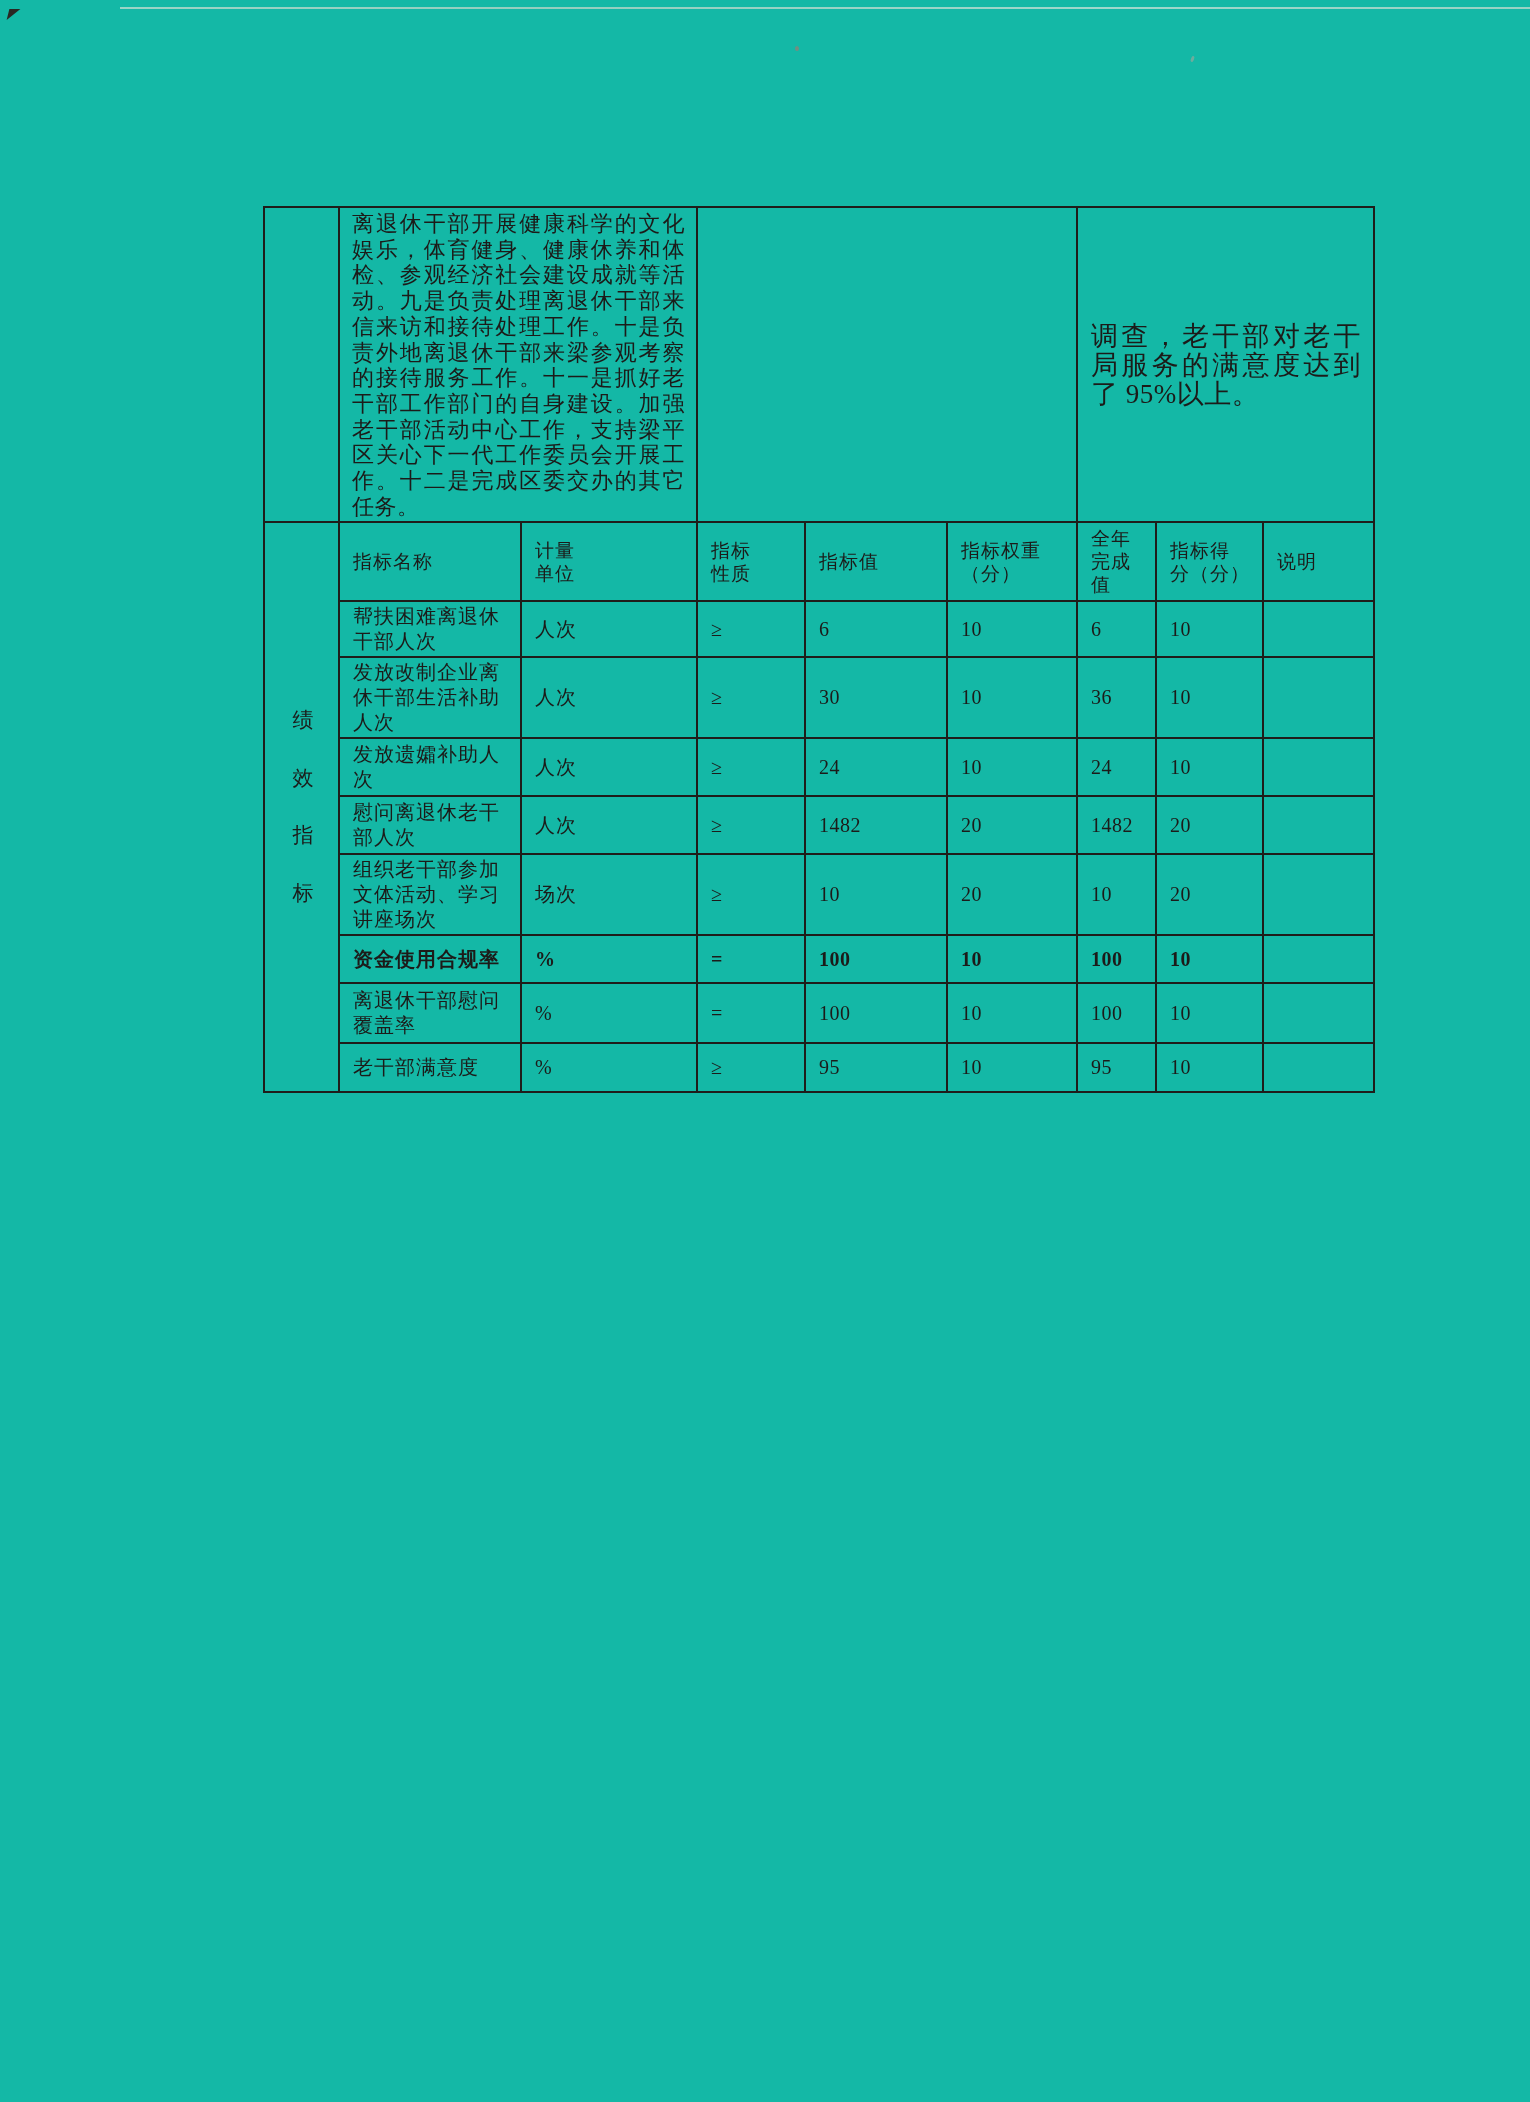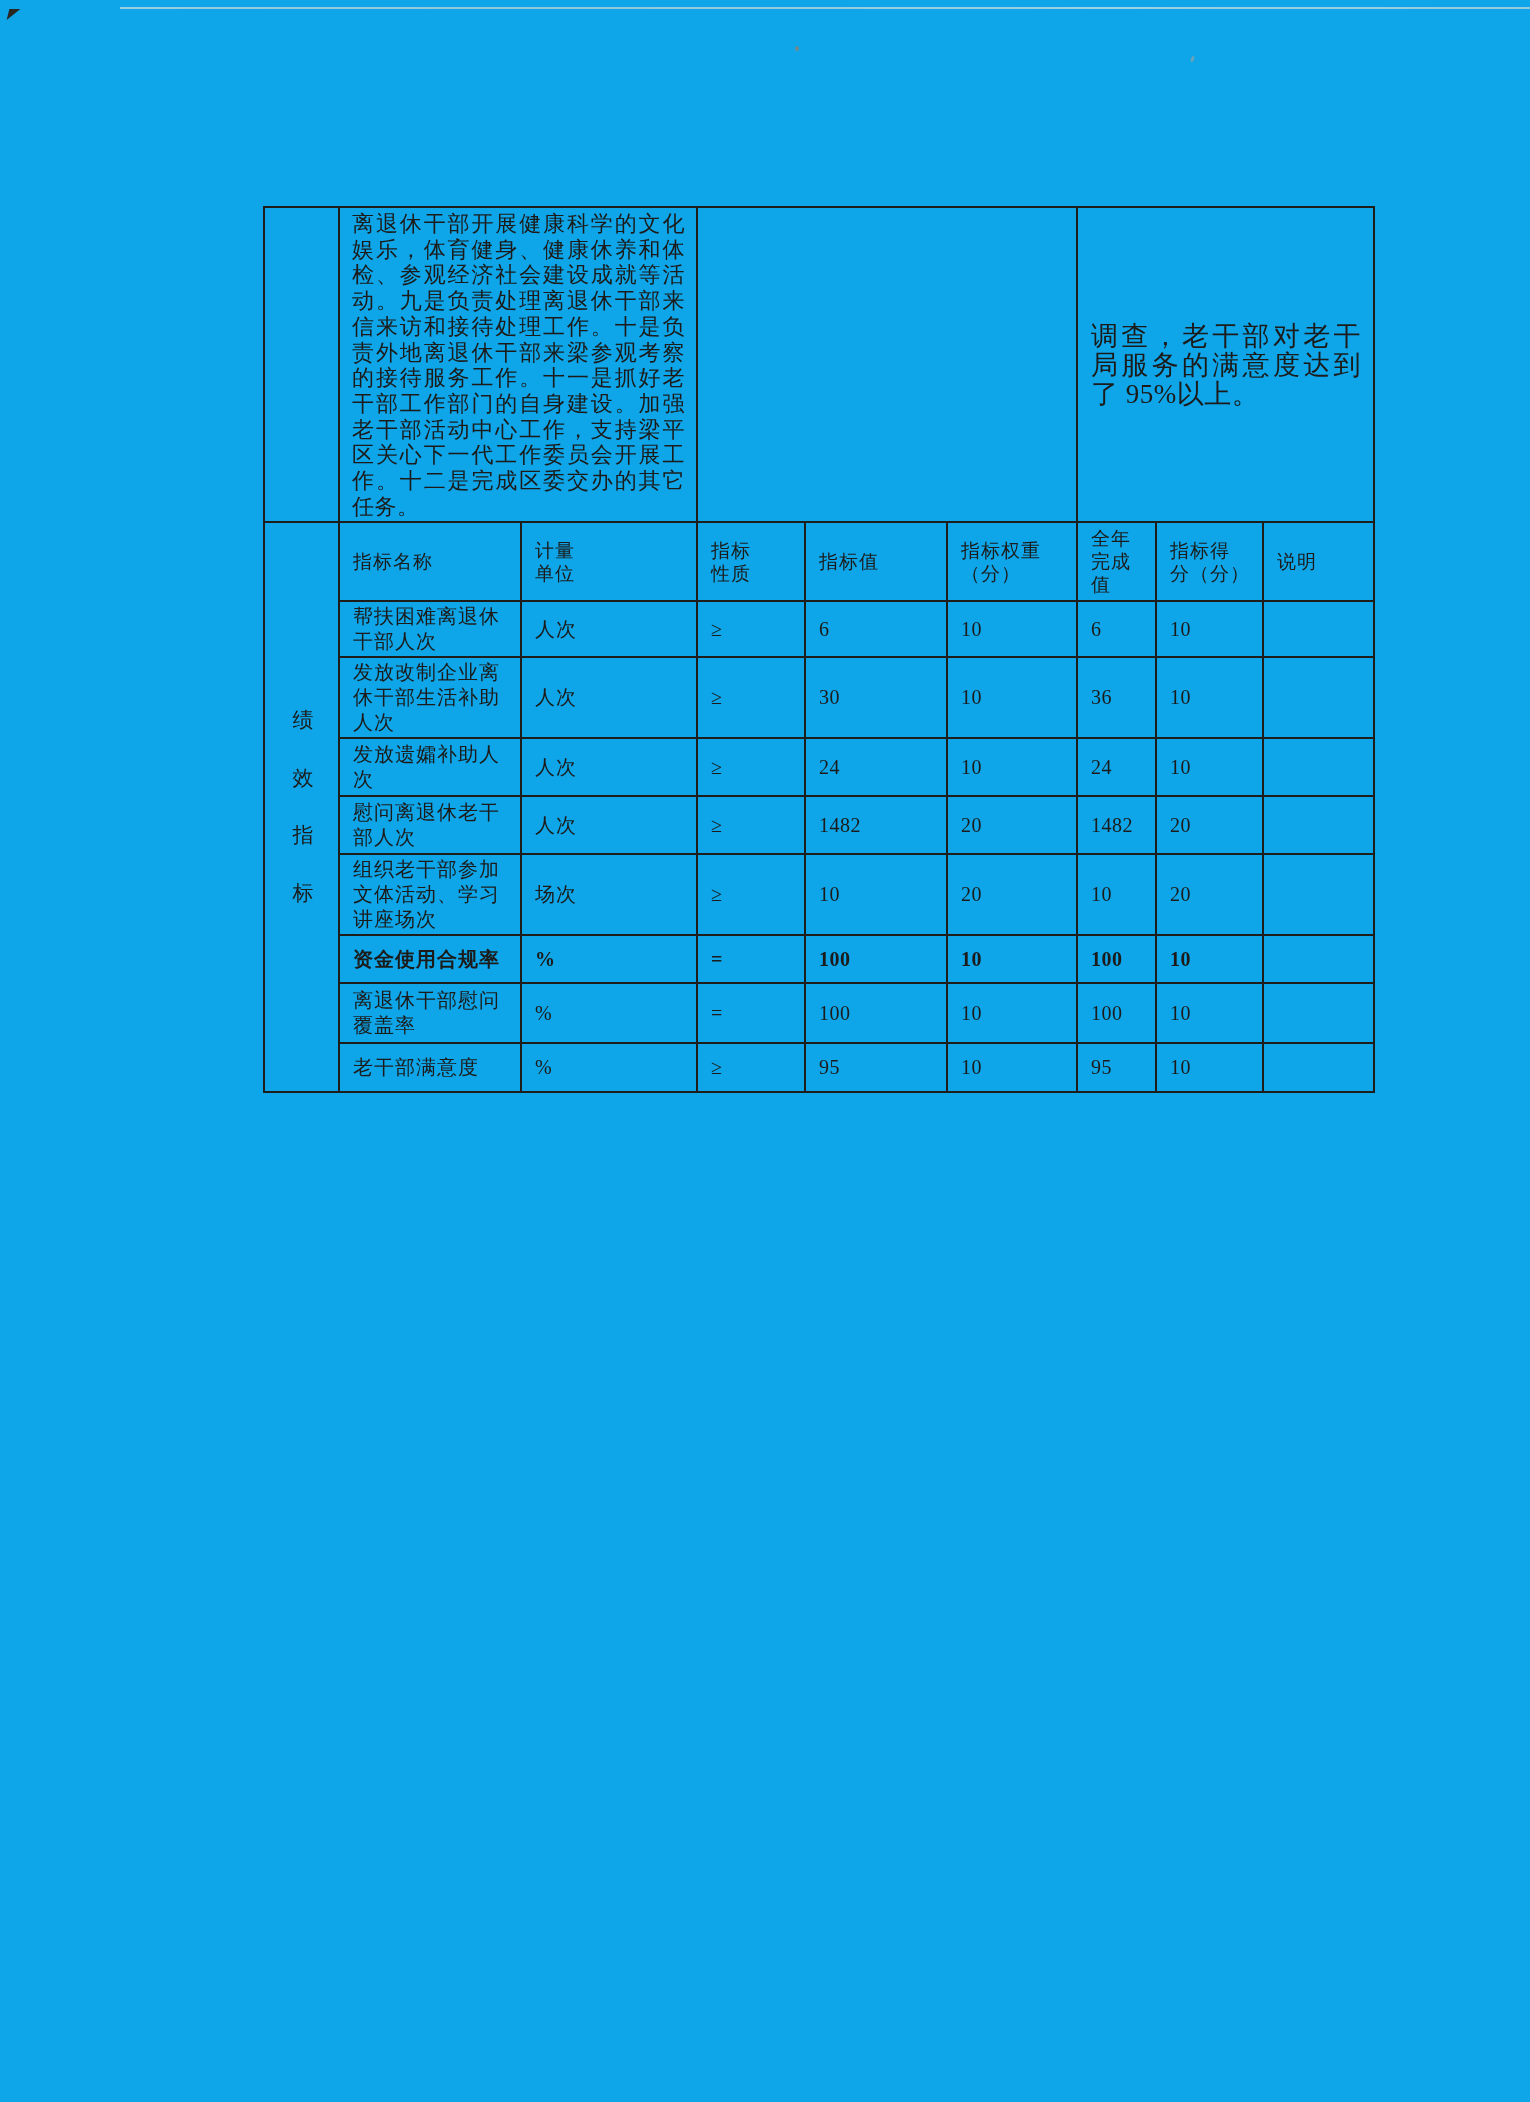--- a/index.html
+++ b/index.html
@@ -5,21 +5,21 @@
   * { margin: 0; padding: 0; box-sizing: border-box; }
   html, body { background: #ffffff; }
   body {
     font-family: "Liberation Serif", "DejaVu Serif", serif;
     color: #1c1b19;
   }
   .page {
     position: relative;
     width: 1530px;
     height: 2102px;
-    background: #0ea5e9;
+    background: #14b8a6;
     overflow: hidden;
   }
   
   .scan-topline {
     position: absolute;
     top: 7px; left: 120px; right: 0;
     height: 2px;
     background: linear-gradient(to right, #e4e4d8, #d9dacc 30%, #e9e9e0 70%, #dfe0d4);
     opacity: 0.65;
   }

